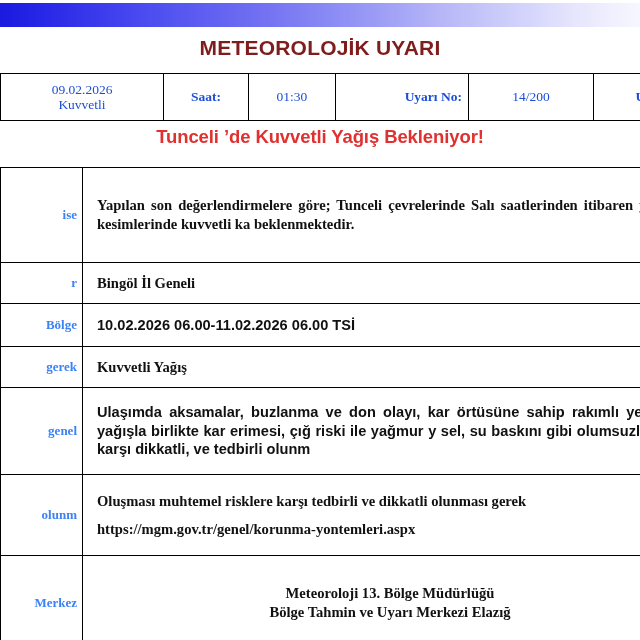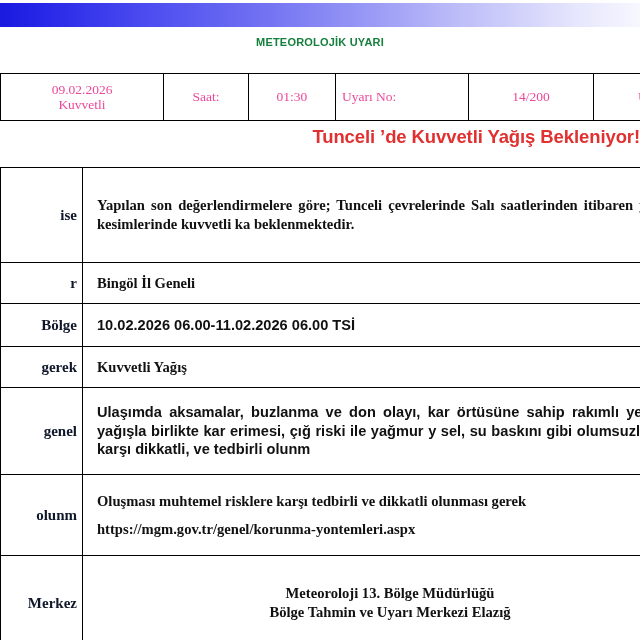--- a/index.html
+++ b/index.html
@@ -29,61 +29,61 @@
 
   
   #doc-title {
     position: absolute;
     left: 0;
     top: 36px;
     width: 640px;
     text-align: center;
     font-family: "Liberation Sans", sans-serif;
     font-weight: bold;
-    font-size: 11px;
+    font-size: 21px;
     letter-spacing: 0.2px;
-    color: #15803d;
+    color: #7f1d1d;
   }
 
   
   #header-table {
     position: absolute;
     left: 0;
     top: 73px;
     width: 672px;       
     border-collapse: collapse;
     table-layout: fixed;
   }
   #header-table td {
     border: 1.6px solid #000;
     border-left-width: 1.6px;
     height: 46px;
     padding: 0 6px;
     vertical-align: middle;
     font-size: 13.5px;
-    color: #ec4899;
+    color: #1d4ed8;
   }
   #header-table td.lbl {
-    font-weight: normal;
+    font-weight: bold;
   }
   #header-table td.val {
     font-weight: normal;
   }
   .date-cell {
     text-align: center;
     line-height: 1.12;
   }
 
   
   #red-headline {
     position: absolute;
     left: 0;
     top: 126px;
     width: 640px;
-    text-align: right;
+    text-align: center;
     font-family: "Liberation Sans", sans-serif;
     font-weight: bold;
     font-size: 18.5px;
     color: #e03030;
     letter-spacing: -0.1px;
   }
 
   
   #body-table {
     position: absolute;
@@ -96,22 +96,22 @@
   #body-table td {
     border: 1.9px solid #000;
     vertical-align: middle;
     color: #111;
   }
   #body-table td.row-label {
     width: 75px;
     text-align: right;
     padding-right: 5px;
     font-weight: bold;
-    font-size: 15px;
-    color: #0f172a;
+    font-size: 13px;
+    color: #3b82f6;
     font-family: "Liberation Serif", serif;
     white-space: nowrap;
     overflow: hidden;
   }
   #body-table td.row-value {
     padding: 4px 6px 4px 14px;
     font-weight: bold;
     font-size: 14.6px;
     line-height: 1.28;
   }
@@ -154,21 +154,21 @@
 
 <table id="header-table">
   <tbody>
       <tr>
     <td class="val date-cell" style="width:150px">
       <span>09.02.2026</span><br>
       <span>Kuvvetli</span>
     </td>
     <td class="lbl" style="width:72px; text-align:center">Saat:</td>
     <td class="val" style="width:74px; text-align:center">01:30</td>
-    <td class="lbl" style="width:120px; text-align:left">Uyarı No:</td>
+    <td class="lbl" style="width:120px; text-align:right">Uyarı No:</td>
     <td class="val" style="width:112px; text-align:center">14/200</td>
     <td class="lbl" style="width:144px; text-align:center">Uyarı Kodu:</td>
   </tr>
 </tbody>
   </table>
 
 <div id="red-headline">Tunceli ’de Kuvvetli Yağış Bekleniyor!</div>
 
 <table id="body-table">
 

